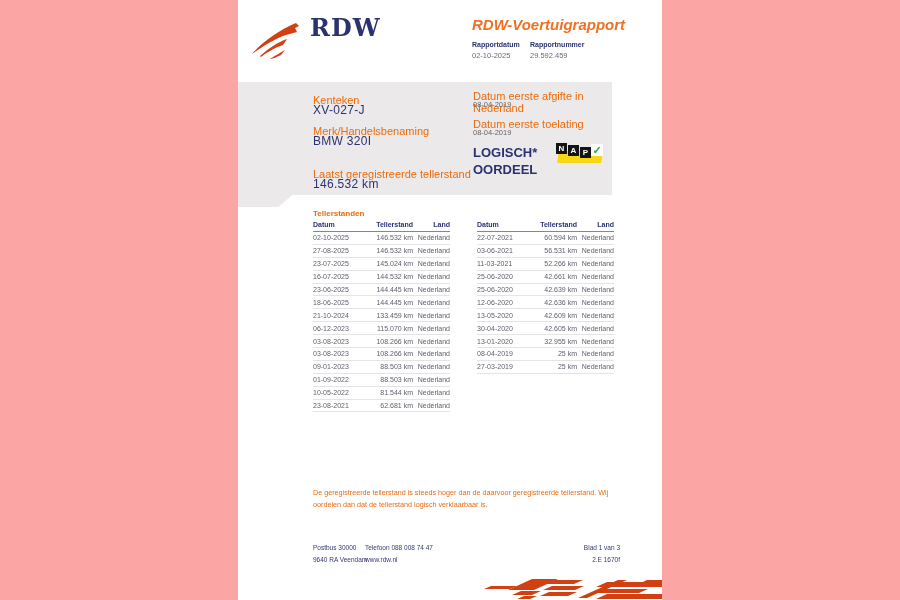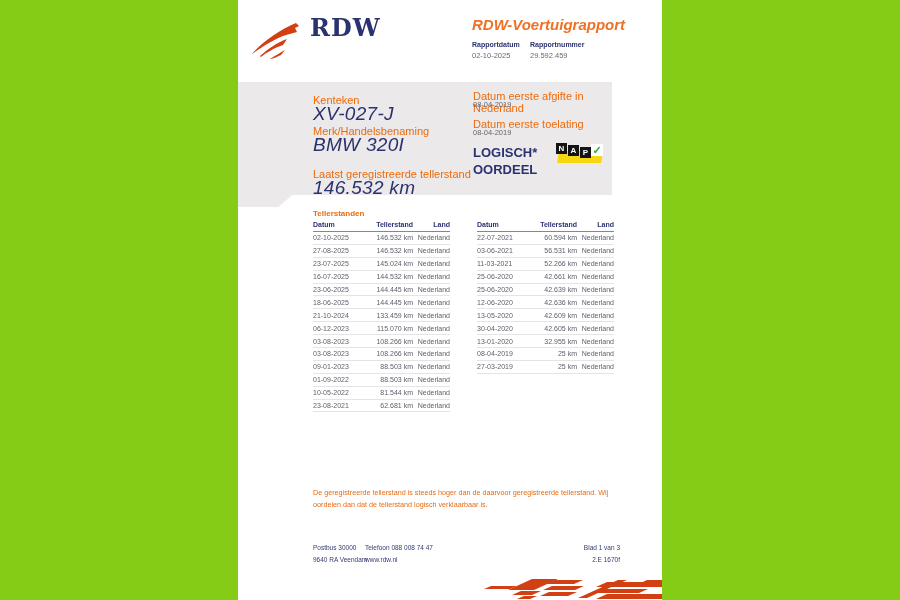--- a/index.html
+++ b/index.html
@@ -1,34 +1,34 @@
 <!DOCTYPE html>
 <html><head>
 <meta charset="utf-8">
 <style>
   html,body{margin:0;padding:0;width:900px;height:600px;overflow:hidden;background:#000;
             font-family:"Liberation Sans",sans-serif;}
-  .stage{position:relative;width:900px;height:600px;background:#84cc16;}
+  .stage{position:relative;width:900px;height:600px;background:#fca5a5;}
   .page{position:absolute;left:238px;top:0;width:424px;height:600px;background:#ffffff;overflow:hidden;}
 
   
   .logo{position:absolute;left:12px;top:20px;width:50px;height:40px;}
   .brand{position:absolute;left:72px;top:13px;font-family:"DejaVu Serif",serif;font-weight:bold;
          font-size:24px;letter-spacing:1px;color:#2b3270;}
   .doc-title{position:absolute;left:234px;top:16px;font-size:15px;font-weight:bold;color:#ee7125;font-style:italic;}
   .meta{position:absolute;top:41px;}
   .meta-date{left:234px;} .meta-num{left:292px;}
   .meta .lbl{font-size:7px;font-weight:bold;color:#2b3270;}
   .meta .val{font-size:7.5px;color:#6b6b70;margin-top:3px;}
 
   
   .vbox{position:absolute;left:0;top:82px;width:374px;height:125px;background:#ebe9e9;
         clip-path:polygon(0 0,100% 0,100% 90.4%,14.5% 90.4%,10.8% 100%,0 100%);}
   .vbox .lbl{position:absolute;font-size:11px;font-weight:normal;color:#ed6b0c;}
-  .vbox .big{position:absolute;font-size:19px;color:#2b3270;letter-spacing:.3px;font-style:italic;}
+  .vbox .big{position:absolute;font-size:12px;color:#2b3270;letter-spacing:.3px;}
   .vbox .sm{position:absolute;font-size:7.5px;color:#66666e;}
   .oordeel{position:absolute;left:235px;top:62px;font-size:13px;font-weight:bold;color:#2b3270;line-height:17px;}
 
   
   .nap{position:absolute;left:318px;top:60px;width:48px;height:24px;}
   .nap-yellow{position:absolute;left:2px;top:9px;width:44px;height:12px;background:#f6d712;transform:skewX(-8deg);}
   .nap-tile{position:absolute;width:11px;height:11px;background:#141414;color:#fff;font-size:8px;font-weight:bold;
             text-align:center;line-height:11px;}
   .nap-n{left:0;top:1px;} .nap-a{left:12px;top:3px;} .nap-p{left:24px;top:5px;}
   .nap-check{position:absolute;left:35px;top:2px;width:12px;height:12px;background:#fff;color:#2faf4a;

